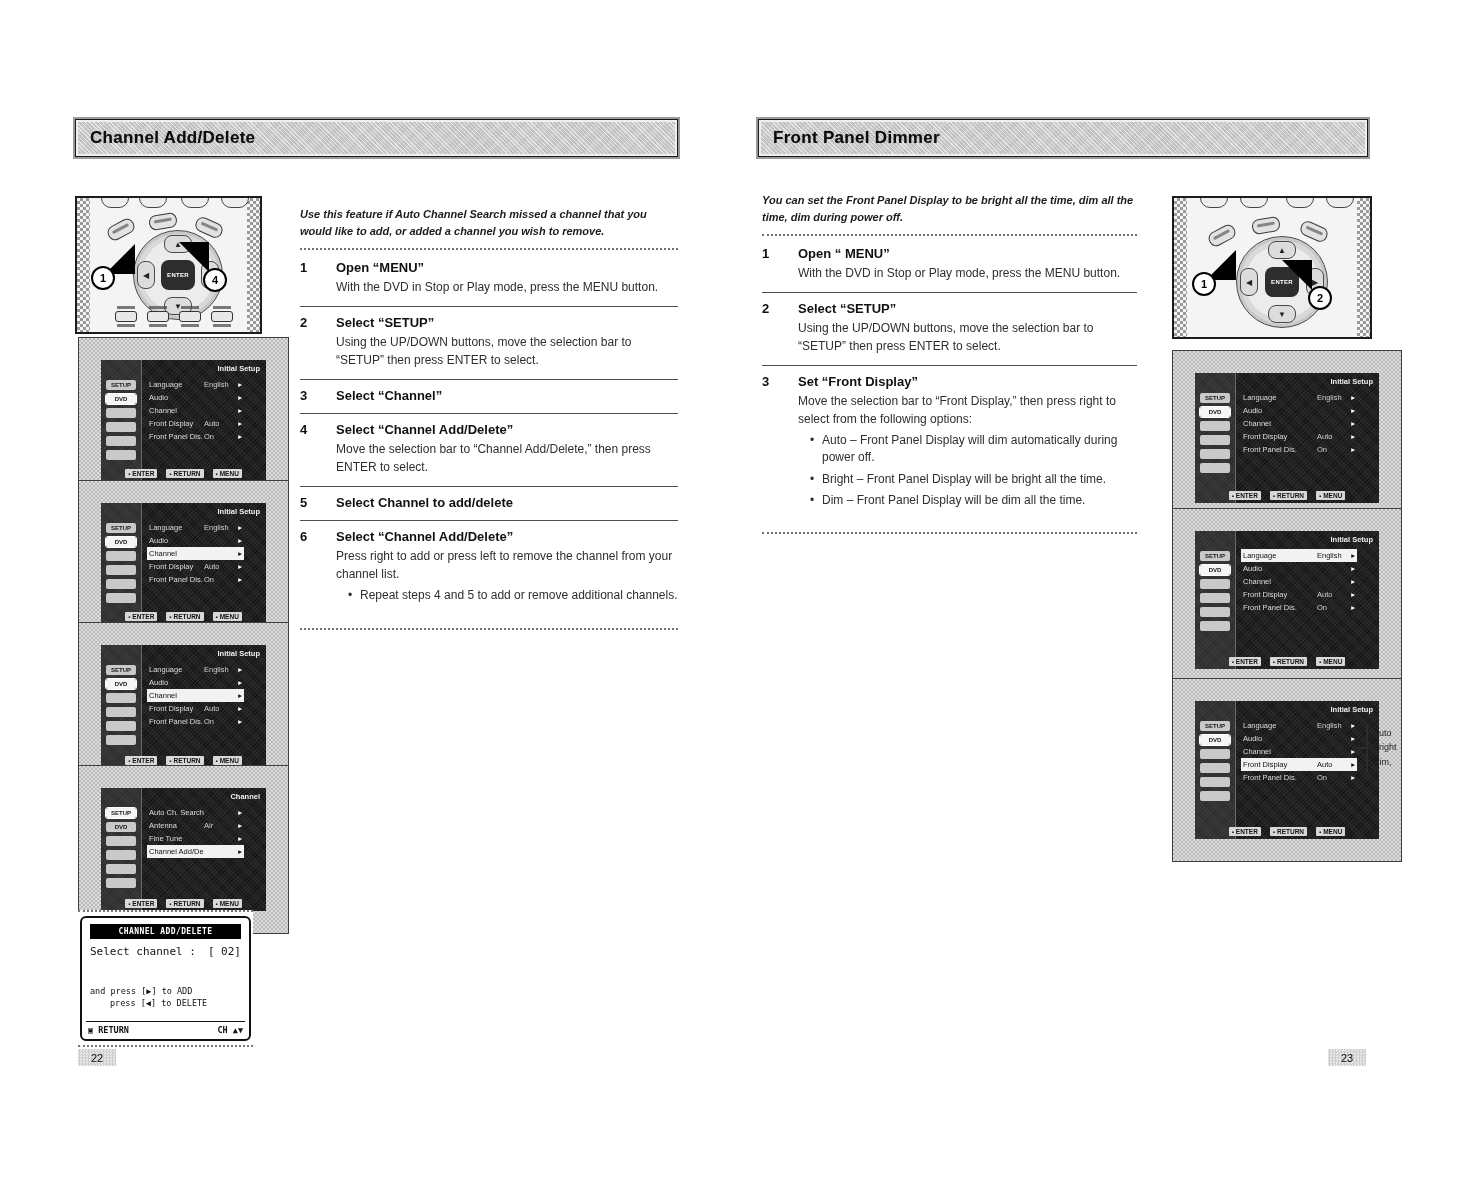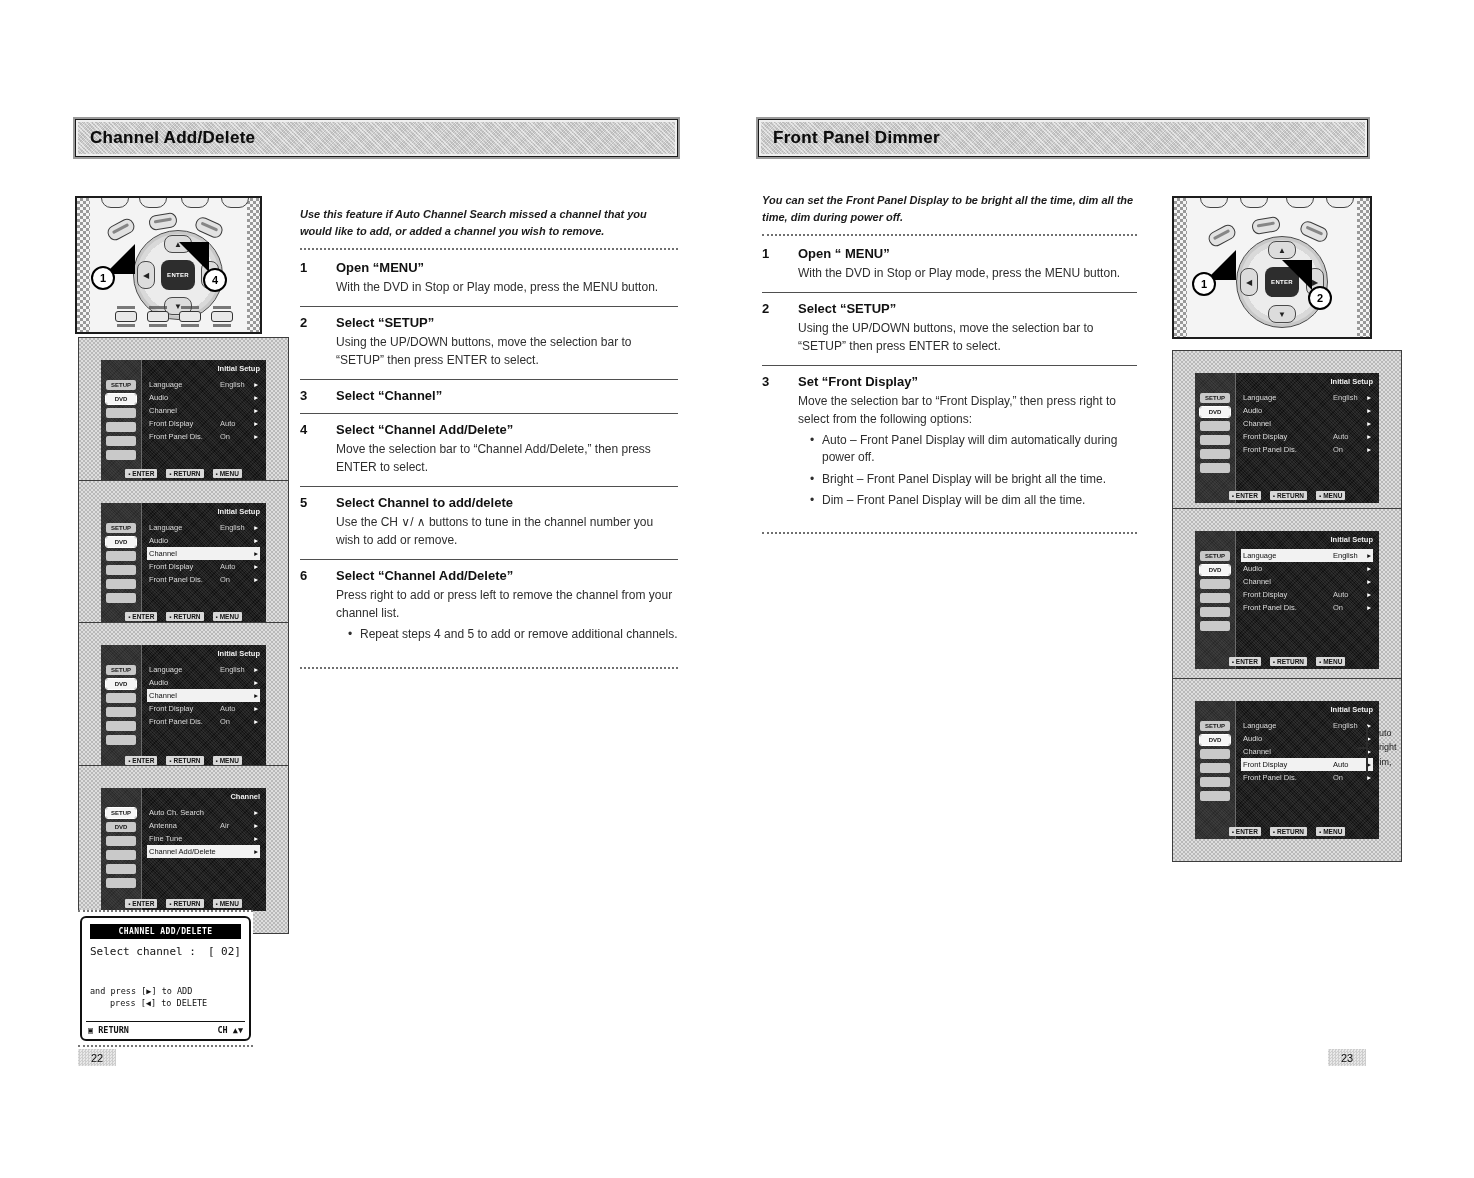--- a/index.html
+++ b/index.html
@@ -64,21 +64,21 @@
   .scr-core{position:relative;width:100%;height:100%;background-color:#1d1d1d;overflow:hidden;
     background-image:
       repeating-linear-gradient(45deg, rgba(255,255,255,.07) 0 1px, transparent 1px 2px),
       repeating-linear-gradient(-45deg, rgba(0,0,0,.45) 0 1px, transparent 1px 3px);}
   .scr-title{position:absolute;top:4px;right:6px;font-size:7.5px;font-weight:bold;color:#f0f0f0;}
   .scr-side{position:absolute;left:0;top:0;bottom:0;width:40px;background:rgba(90,90,90,.35);
     border-right:1px solid #6a6a6a;padding-top:16px;}
   .chip{width:30px;height:10px;margin:4px auto;background:#c9c9c9;border-radius:2px;
     font-size:6px;font-weight:bold;color:#161616;display:flex;align-items:center;justify-content:center;}
   .chip.on{background:#f5f5f5;outline:1px solid #fff;}
-  .scr-rows{position:absolute;left:46px;right:6px;top:18px;}
+  .scr-rows{position:absolute;left:46px;right:22px;top:18px;}
   .srow{display:flex;align-items:center;height:13px;font-size:7.5px;color:#dcdcdc;padding:0 2px;}
   .srow .rl{flex:1;white-space:nowrap;overflow:hidden;}
   .srow .rv{width:30px;text-align:left;color:#cfcfcf;}
   .srow .ra{width:8px;text-align:right;color:#fff;}
   .srow.sel{background:#f2f2f2;color:#101010;}
   .srow.sel .rv,.srow.sel .ra{color:#101010;}
   .scr-foot{position:absolute;left:0;right:0;bottom:3px;display:flex;justify-content:center;gap:9px;}
   .fchip{font-size:6.5px;font-weight:bold;color:#111;background:#d8d8d8;padding:0 3px;height:9px;line-height:9px;border-radius:1px;}
   .fchip::before{content:"▪";margin-right:2px;font-size:6px;}
   
@@ -357,21 +357,20 @@
         <span class="s-num">4</span>
         <span class="s-title">Select “Channel Add/Delete”</span>
       </div>
     <div class="s-body">Move the selection bar to “Channel Add/Delete,” then press ENTER to select.</div>
   </div>
   <div class="step">
     <div class="s-head">
         <span class="s-num">5</span>
         <span class="s-title">Select Channel to add/delete</span>
       </div>
-    <div class="s-body">Use the CH ∨/ ∧ buttons to tune in the channel number you wish to add or remove.</div>
   </div>
   <div class="step last">
     <div class="s-head">
         <span class="s-num">6</span>
         <span class="s-title">Select “Channel Add/Delete”</span>
       </div>
     <div class="s-body">Press right to add or press left to remove the channel from your channel list.</div>
     <div class="s-bullet">Repeat steps 4 and 5 to add or remove additional channels.</div>
   </div>
   <div class="dotsep" style="margin-top:14px;"></div>

